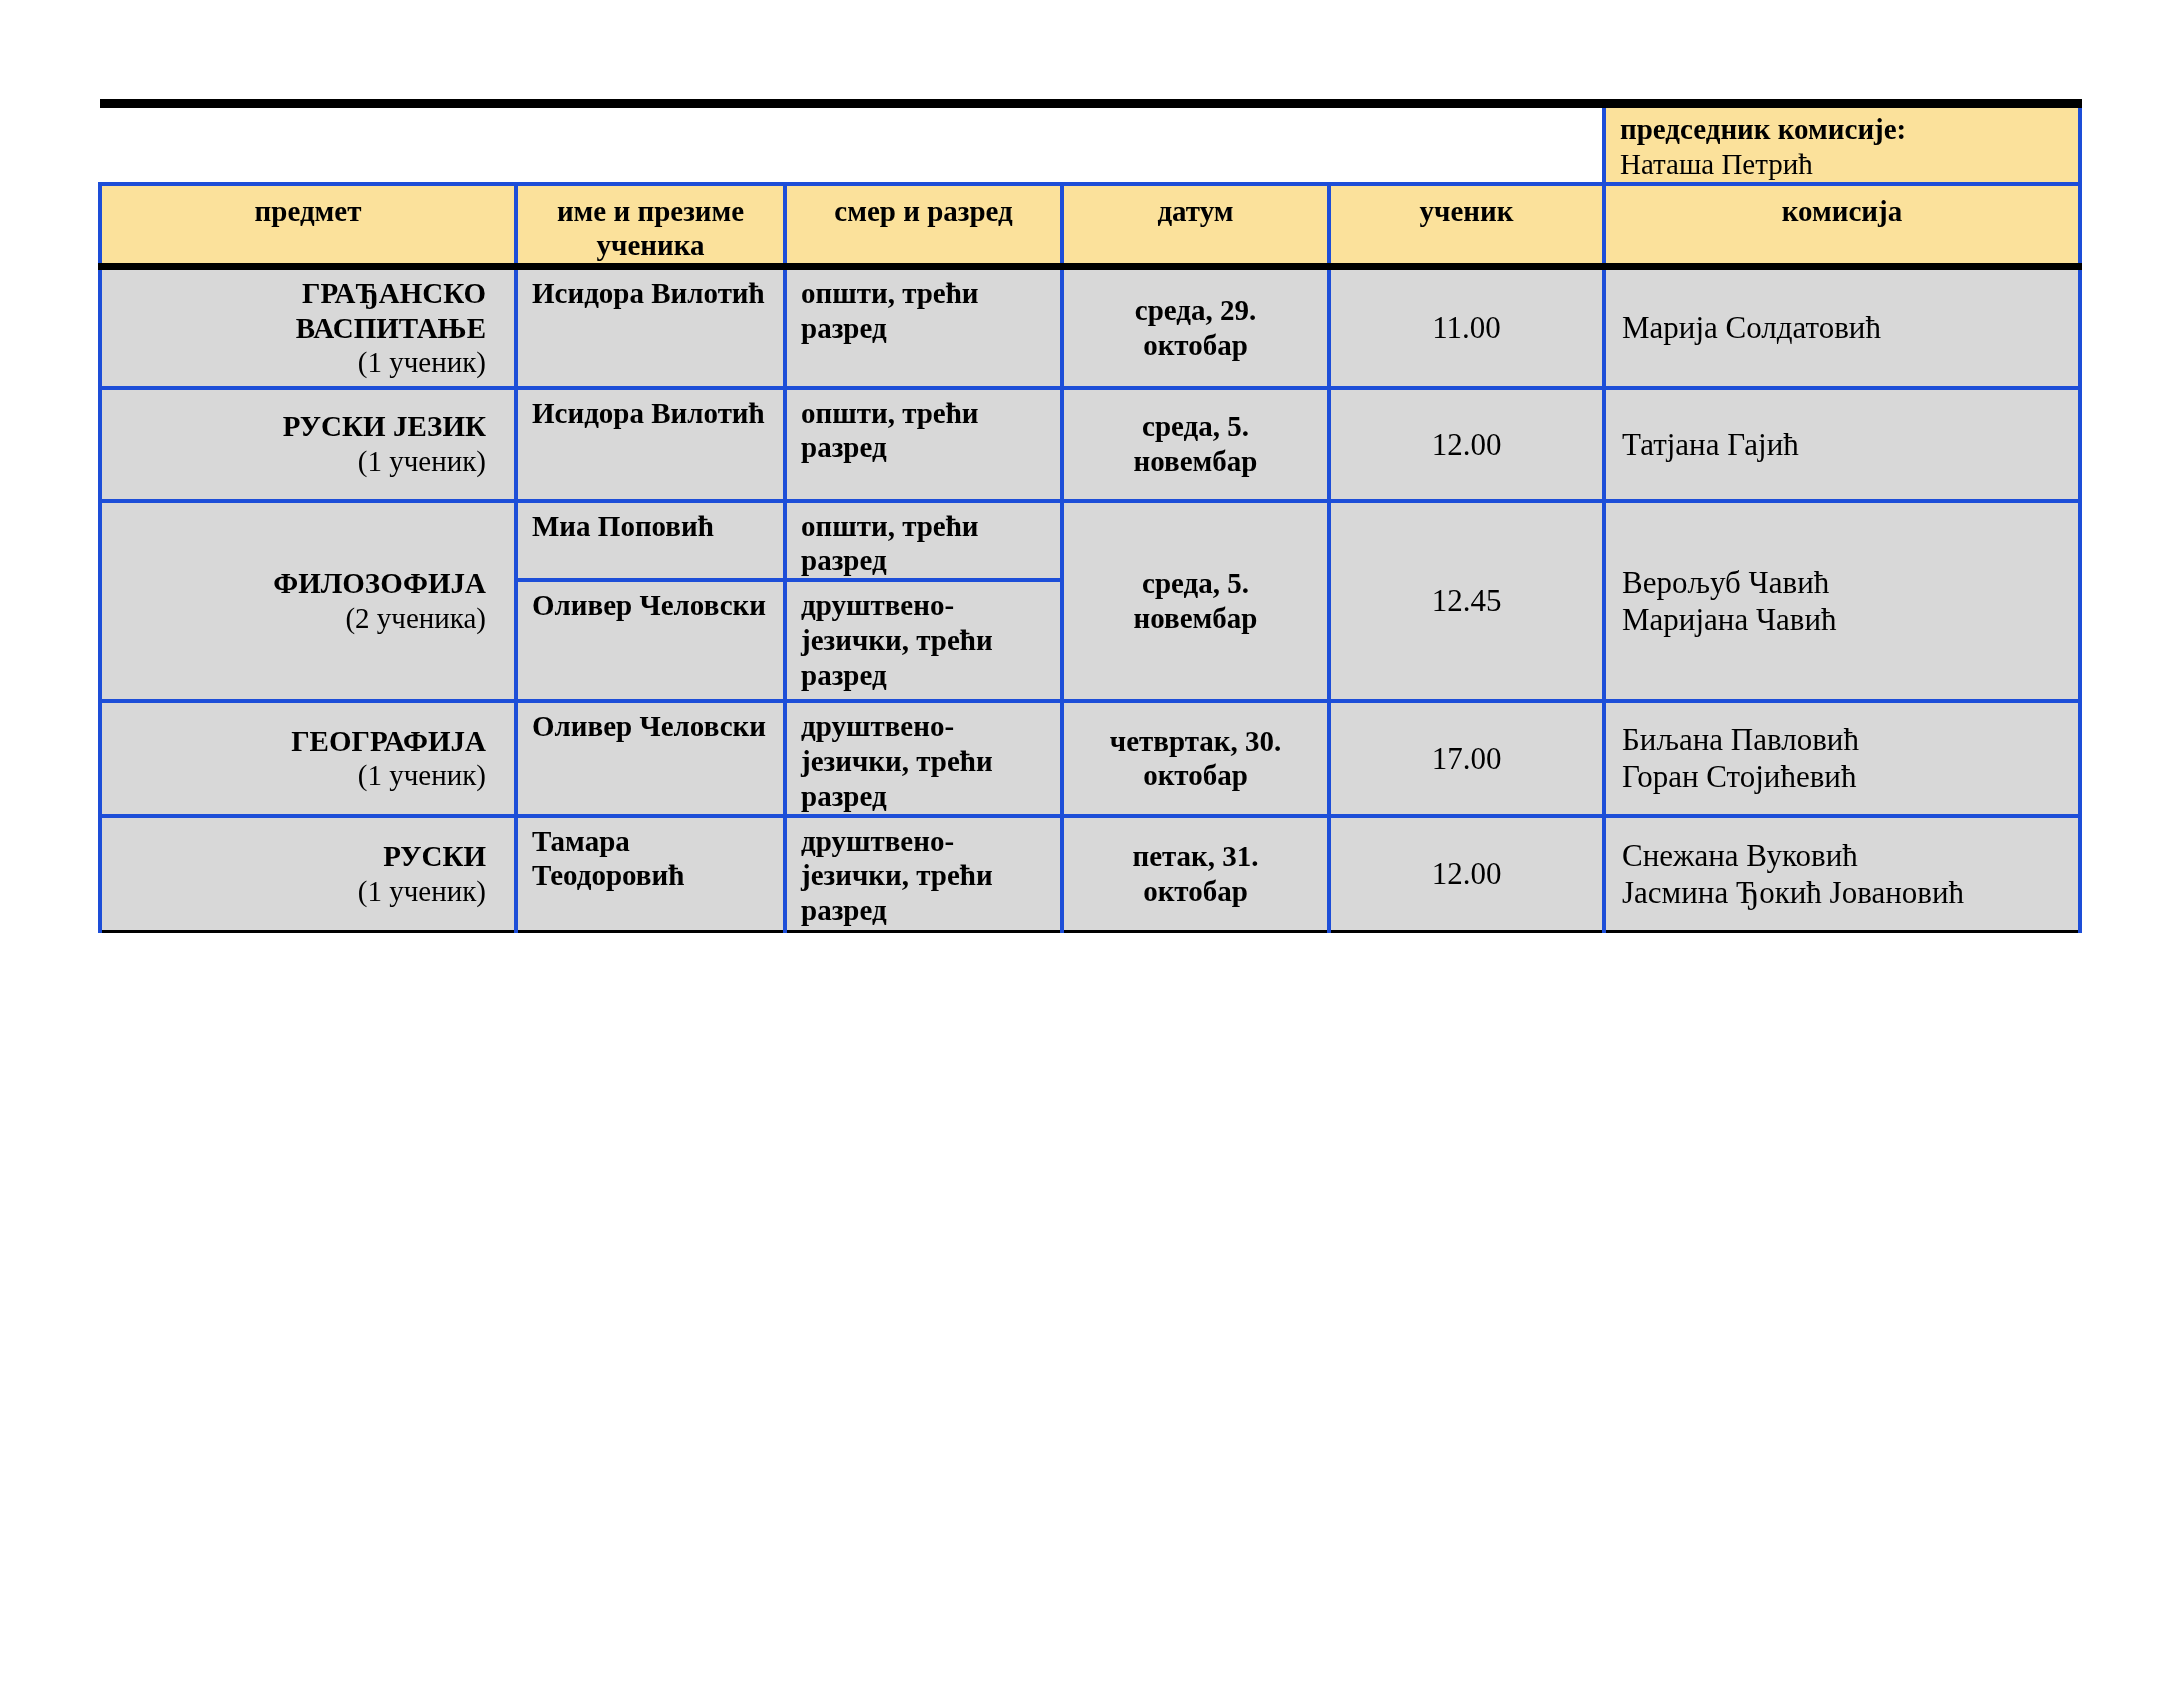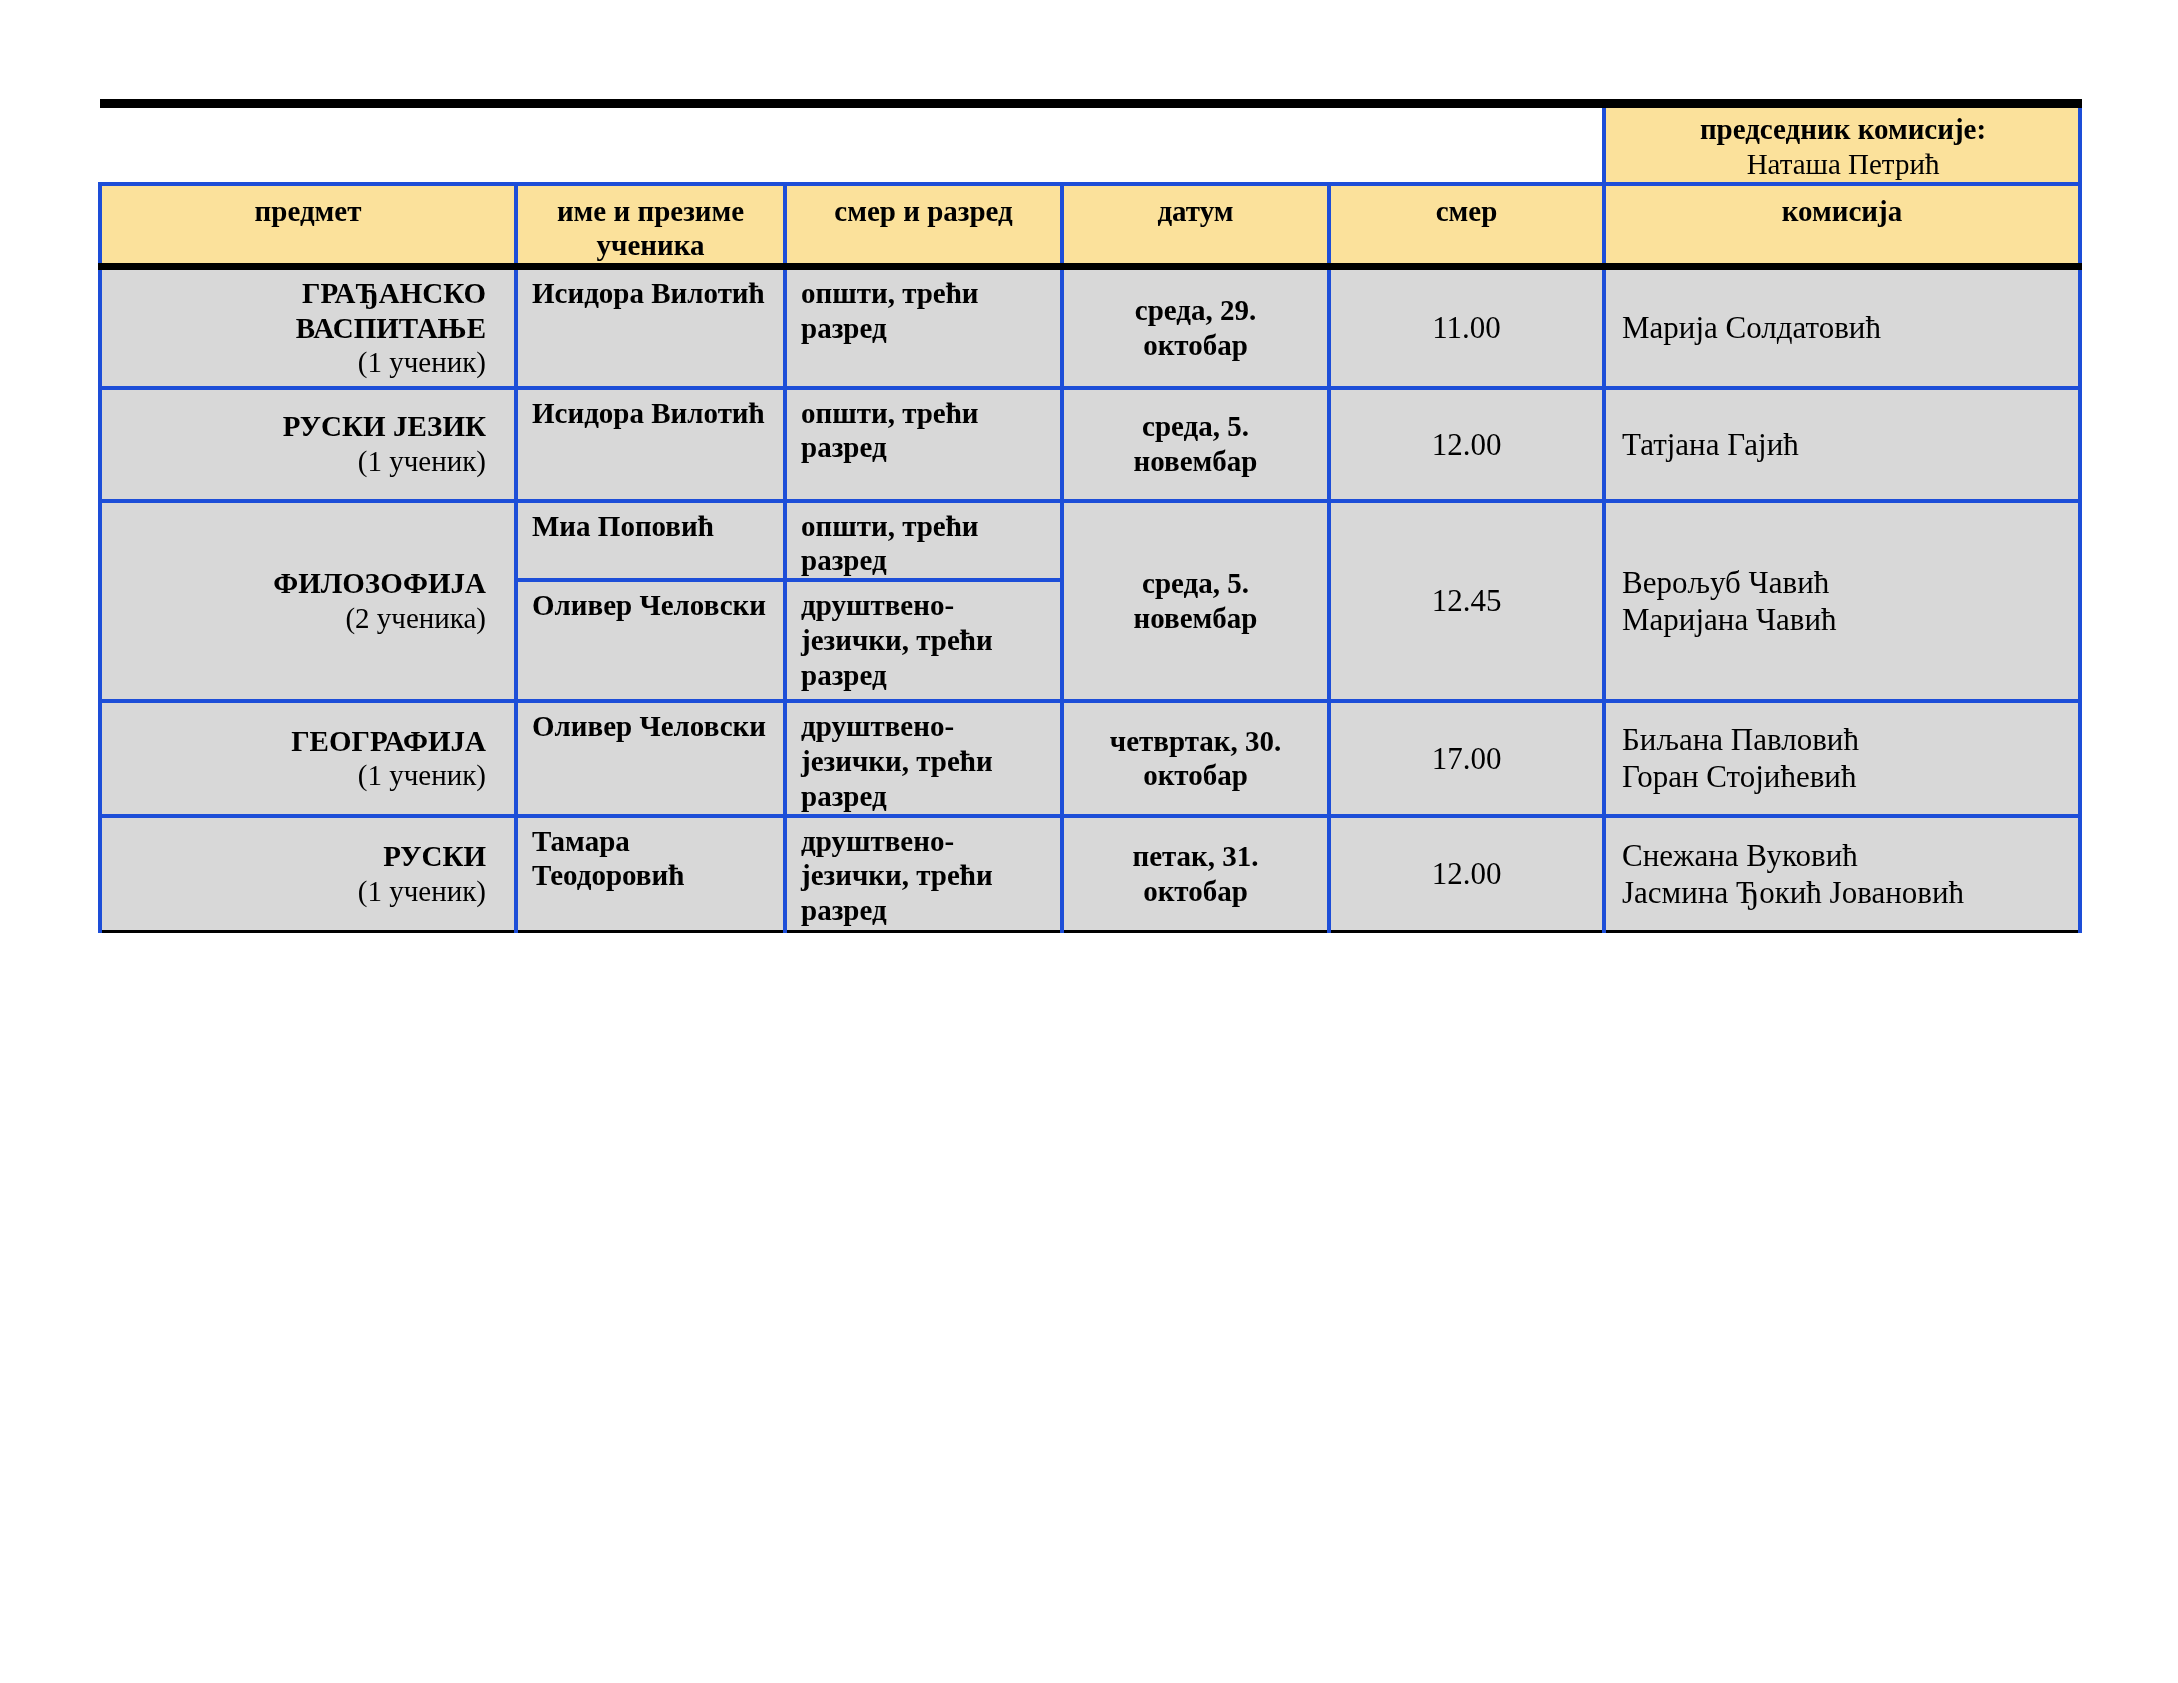--- a/index.html
+++ b/index.html
@@ -26,21 +26,21 @@
   
   td.empty-top {
     border: none;
     border-top: 9px solid #000;
     background: #ffffff;
   }
   td.chair {
     border-top: 9px solid #000;
     background: var(--hdr-bg);
     vertical-align: top;
-    text-align: center;
+    text-align: left;
     padding: 4px 12px 0 14px;
   }
   .chair-label { font-weight: bold; }
   .chair-name { font-weight: normal; }
   
   tr.header th {
     background: var(--hdr-bg);
     font-weight: bold;
     text-align: center;
     vertical-align: top;
@@ -104,21 +104,21 @@
       <div class="chair-label">председник комисије:</div>
       <div class="chair-name">Наташа Петрић</div>
     </td>
   </tr>
 
   <tr class="header" style="height:74px">
     <th>предмет</th>
     <th>име и презиме ученика</th>
     <th>смер и разред</th>
     <th>датум</th>
-    <th>смер</th>
+    <th>ученик</th>
     <th>комисија</th>
   </tr>
 
   <tr style="height:121px">
     <td class="data subject">
       <div class="subject-name">ГРАЂАНСКО ВАСПИТАЊЕ</div>
       <div class="subject-count">(1 ученик)</div>
     </td>
     <td class="data sname">Исидора Вилотић</td>
     <td class="data track">општи, трећи разред</td>

